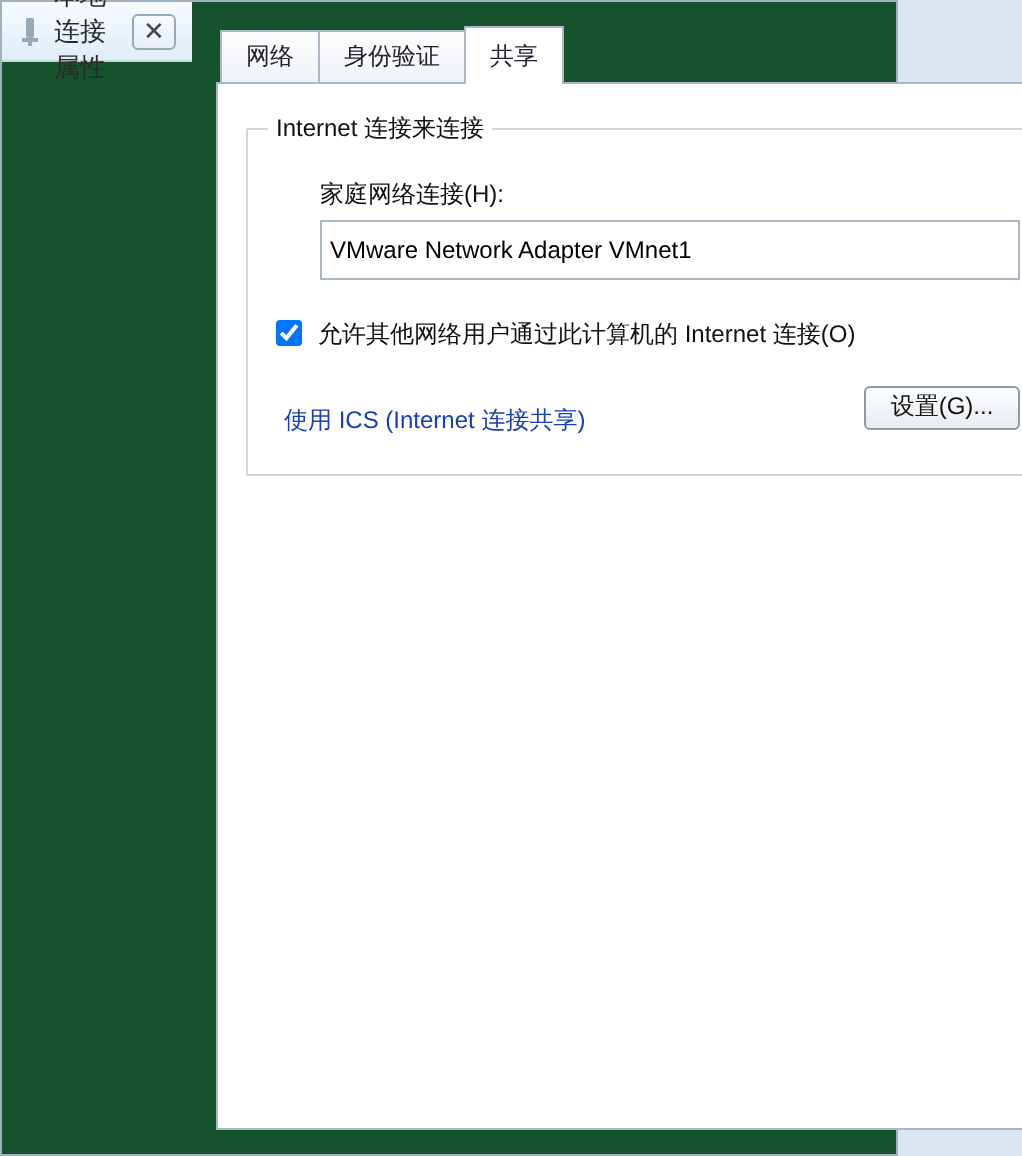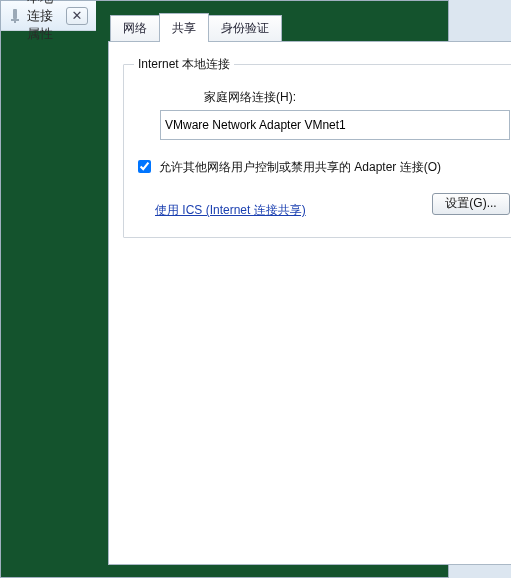--- a/index.html
+++ b/index.html
@@ -115,38 +115,37 @@
     flex: none;
   }
   .chk-label {
     color: #111;
     line-height: 1.5;
   }
   .indent {
     margin-left: 22px;
     margin-top: 10px;
   }
-  .field-label { color: #111; margin-bottom: 4px; margin-left: 44px; }
+  .field-label { color: #111; margin-bottom: 4px; }
   .combo {
     width: 350px;
     height: 22px;
     border: 1px solid #aab8c6;
     padding: 14px 4px;
     font-family: inherit;
     font-size: 12px;
     background: #fff;
     display: block;
   }
   .link {
     color: #1a3fb0;
-    text-decoration: underline;
     cursor: default;
     display: inline-block;
     margin-top: 14px;
-    margin-left: 17px;
+    margin-left: 4px;
   }
   .settings-row {
     display: flex;
     align-items: center;
     margin-top: 12px;
   }
   .spacer-flex { flex: 1; }
   .btn {
     min-width: 78px;
     height: 22px;
@@ -187,42 +186,42 @@
       <span>✕</span>
     </div>
   </div>
 
   <div class="client">
 
     <div class="tabstrip">
       <div class="tab">
         <span>网络</span>
       </div>
+      <div class="tab">
+        <span>身份验证</span>
+      </div>
       <div class="tab active">
         <span>共享</span>
       </div>
-      <div class="tab">
-        <span>身份验证</span>
-      </div>
     </div>
 
     <div class="panel">
 
       <div class="groupbox">
-        <div class="groupbox-title">Internet 本地连接</div>
+        <div class="groupbox-title">Internet 连接来连接</div>
 
 
         <div class="indent">
           <div class="field-label">家庭网络连接(H):</div>
           <input type="text" class="combo" readonly="" value="VMware Network Adapter VMnet1" style="">
         </div>
 
         <div class="chk-row" style="margin-top:18px">
           <input type="checkbox" class="chk" checked="" style="">
-          <span class="chk-label">允许其他网络用户控制或禁用共享的 Adapter 连接(O)</span>
+          <span class="chk-label">允许其他网络用户通过此计算机的 Internet 连接(O)</span>
         </div>
 
         <div class="settings-row">
           <span class="link">使用 ICS (Internet 连接共享)</span>
           <span class="spacer-flex"></span>
           <button class="btn">设置(G)...</button>
         </div>
 
       </div>
 

